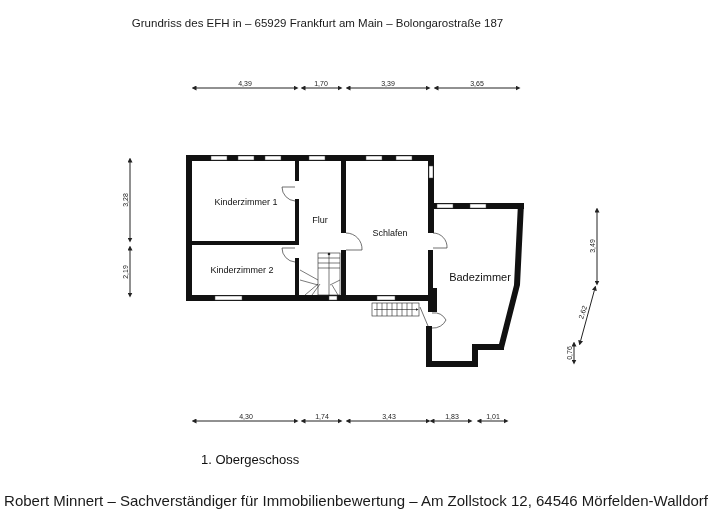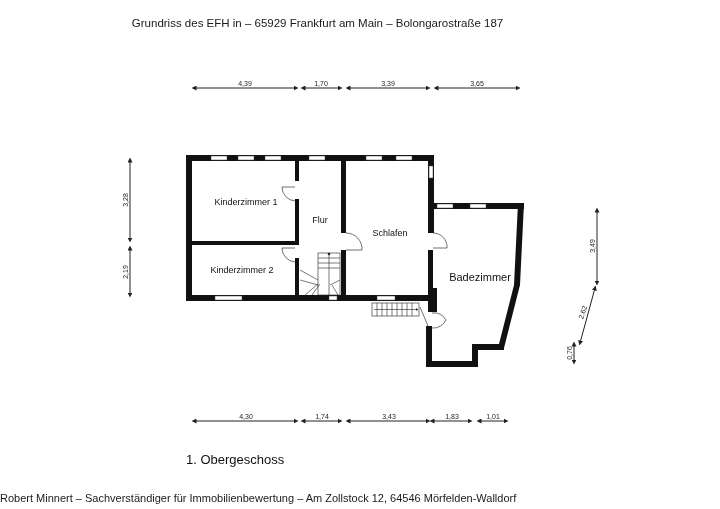--- a/index.html
+++ b/index.html
@@ -1,22 +1,22 @@
 <!DOCTYPE html>
 <html><head>
 <meta charset="utf-8">
 <style>
   html, body { margin: 0; padding: 0; background: #ffffff; }
   body { width: 720px; height: 509px; position: relative; overflow: hidden;
          font-family: "Liberation Sans", sans-serif; color: #111; }
   .title { position: absolute; left: 0; width: 635px; top: 17px; text-align: center;
            font-size: 11.5px; color: #1a1a1a; }
-  .floor-label { position: absolute; left: 186px; top: 452px; font-size: 13px; color: #111; }
-  .footer { position: absolute; left: 0; width: 708px; top: 492px; text-align: left;
-            font-size: 11px; color: #1a1a1a; }
+  .floor-label { position: absolute; left: 201px; top: 452px; font-size: 13px; color: #111; }
+  .footer { position: absolute; left: 0; width: 708px; top: 492px; text-align: right;
+            font-size: 15px; color: #1a1a1a; }
   svg { position: absolute; left: 0; top: 0; }
   .dim-text { font-family: "Liberation Sans", sans-serif; font-size: 7px; fill: #222; }
   .room-text { font-family: "Liberation Sans", sans-serif; font-size: 9px; fill: #111; }
   .room-text-lg { font-family: "Liberation Sans", sans-serif; font-size: 11px; fill: #111; }
 </style>
 </head>
 <body>
 
 <div class="title">Grundriss des EFH in – 65929 Frankfurt am Main – Bolongarostraße 187</div>
 

